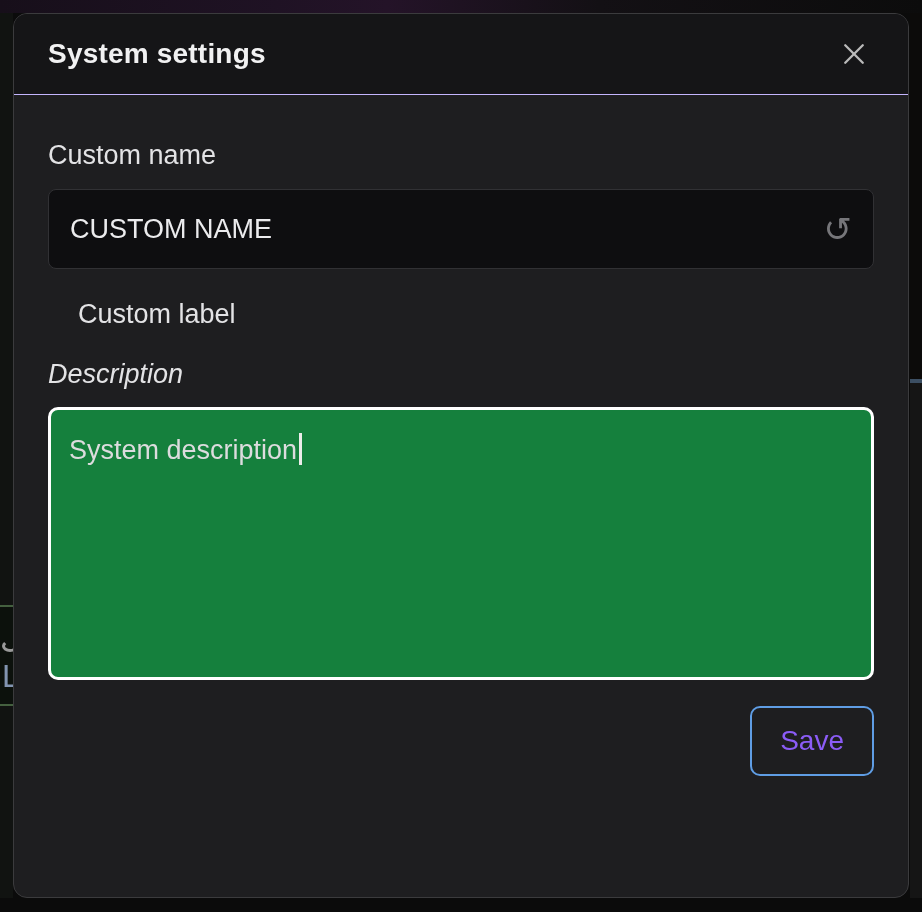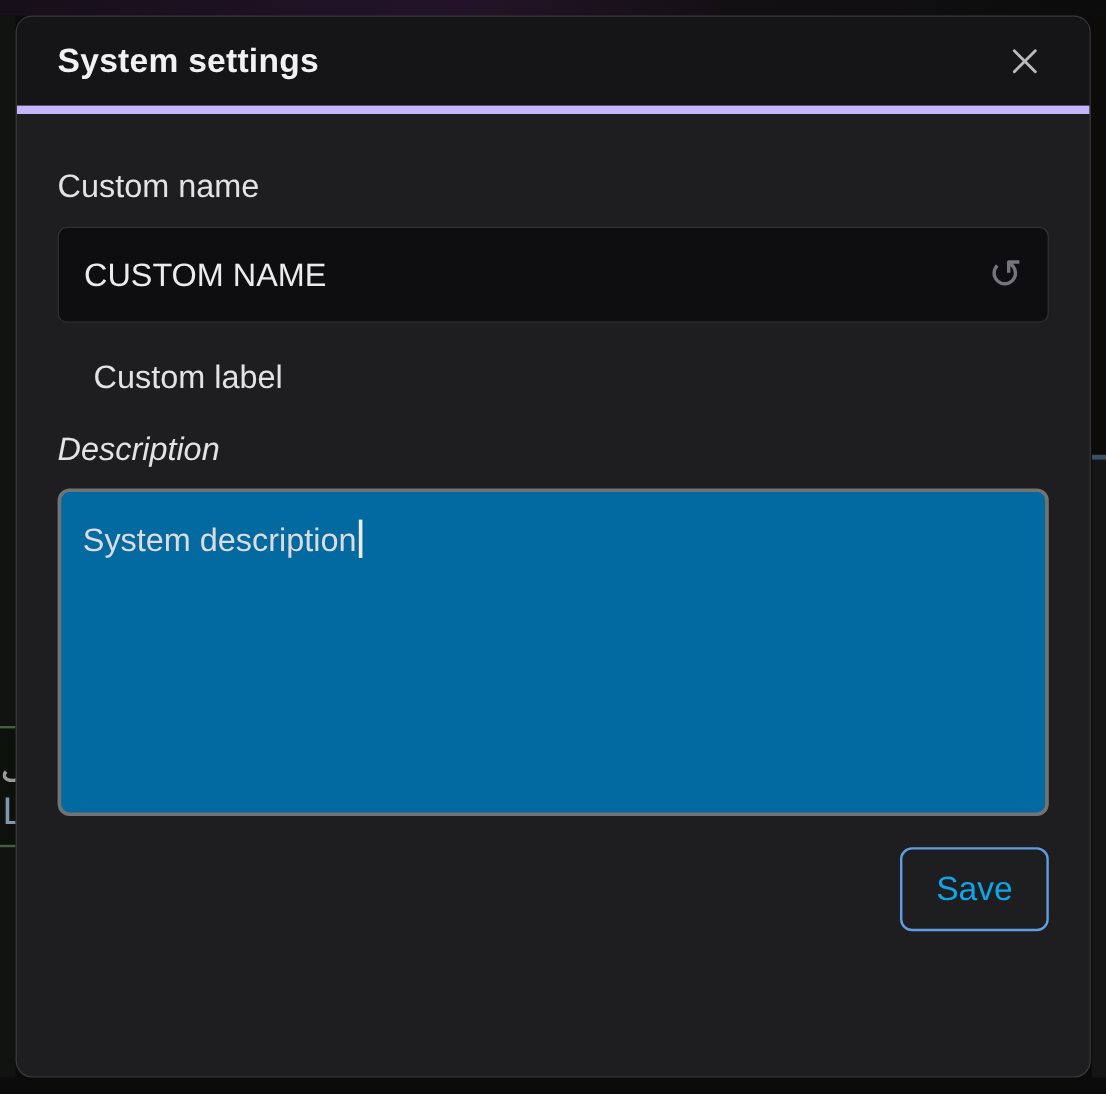--- a/index.html
+++ b/index.html
@@ -44,21 +44,21 @@
     position: absolute; left: 13px; top: 13px; width: 896px; height: 885px;
     background: #1e1e20;
     border: 1px solid #3b3b3d;
     border-radius: 14px;
     overflow: hidden;
     display: flex; flex-direction: column;
   }
   .modal-header {
     height: 81px; flex: 0 0 81px;
     background: #151517;
-    border-bottom: 7px solid #c4b5fd;
+    border-bottom: 1px solid #c4b5fd;
     display: flex; align-items: center; justify-content: space-between;
     padding: 0 34px;
   }
   .modal-title {
     color: #f1f1f2; font-size: 28px; font-weight: 700; letter-spacing: 0.2px;
   }
   .close-btn {
     background: none; border: none; cursor: pointer;
     width: 36px; height: 36px; display: flex; align-items: center; justify-content: center;
     margin-right: 2px;
@@ -88,22 +88,22 @@
     background: none; border: none; cursor: pointer; padding: 0;
   }
   .undo-btn { right: 22px; color: #76767a; font-size: 34px; line-height: 34px; }
   .trash-btn { right: 20px; }
   .label-custom-label { margin-top: 29px; margin-left: 30px; }
   .label-description { margin-top: 28px; font-style: italic; }
 
   .textarea-box {
     margin-top: 17px;
     width: 100%; height: 273px;
-    background: #0369a1;
-    border: 3px solid #737373;
+    background: #15803d;
+    border: 3px solid #ffffff;
     border-radius: 10px;
     padding: 23px 18px;
     color: #dcdcde;
     font-size: 27px;
     line-height: 34px;
     cursor: text;
   }
   .caret {
     display: inline-block;
     width: 3px; height: 32px;
@@ -113,21 +113,21 @@
   }
   .modal-footer {
     display: flex; justify-content: flex-end;
     padding: 26px 32px 0 34px;
   }
   .save-btn {
     min-width: 120px; height: 70px;
     background: transparent;
     border: 2px solid #5f9de4;
     border-radius: 10px;
-    color: #0ea5e9;
+    color: #8b5cf6;
     font-size: 28px;
     font-family: "Liberation Sans", "DejaVu Sans", sans-serif;
     cursor: pointer;
     padding: 0 28px;
   }
 </style>
 </head>
 <body>
 
 <div class="bg-top-band"></div>

